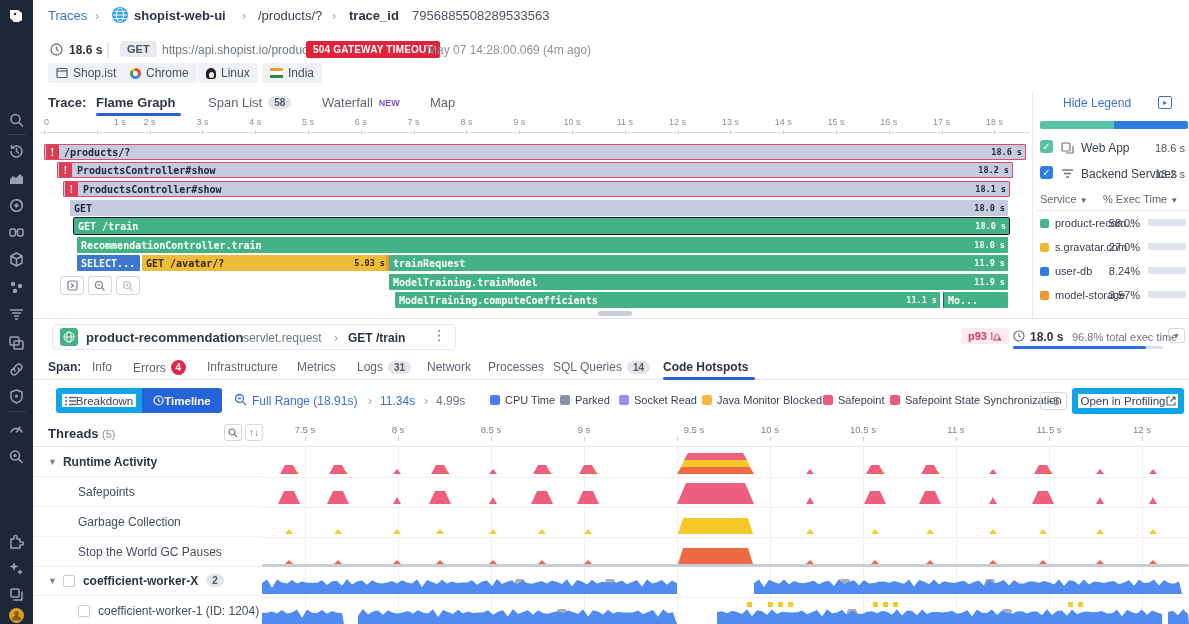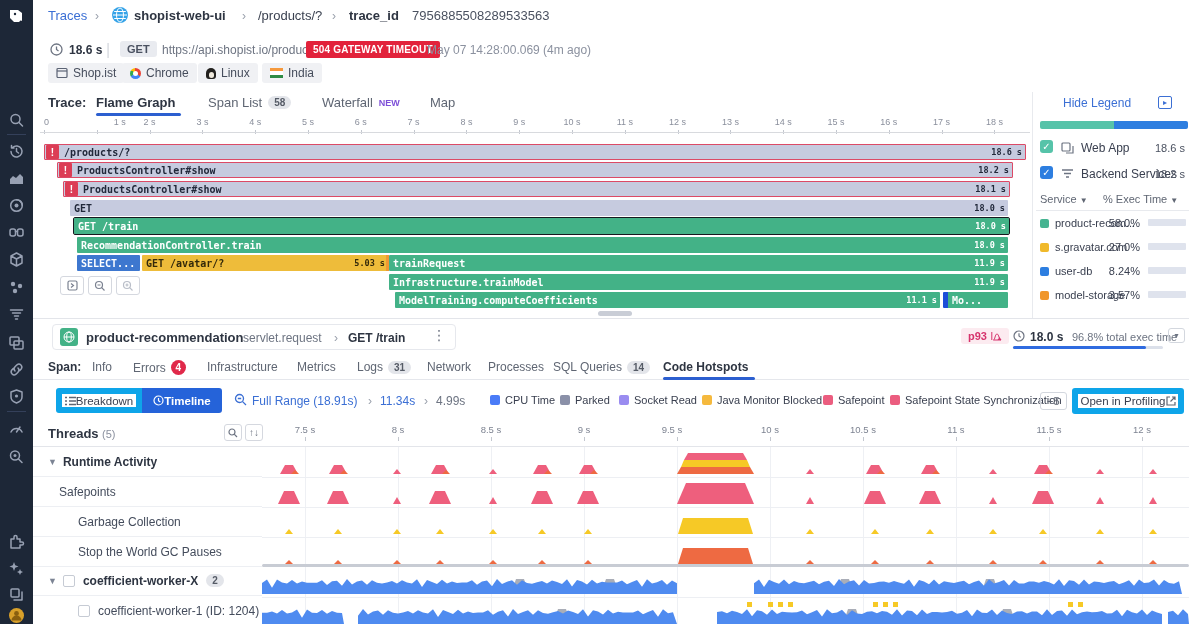--- a/index.html
+++ b/index.html
@@ -290,28 +290,28 @@
     <div class="fbar fyellow" style="left:142px;top:255px;width:246px">
         <span>GET /avatar/?</span>
         <span class="dur">5.03 s</span>
       </div>
     <div class="abs" style="left:386px;top:255px;width:3px;height:16px;background:#ef9733"></div>
     <div class="fbar fgreen" style="left:389px;top:255px;width:619px">
         <span>trainRequest</span>
         <span class="dur">11.9 s</span>
       </div>
     <div class="fbar fgreen" style="left:389px;top:274px;width:619px">
-        <span>Infrastructure.trainModel</span>
+        <span>ModelTraining.trainModel</span>
         <span class="dur">11.9 s</span>
       </div>
     <div class="fbar fgreen" style="left:395px;top:292px;width:545px">
         <span>ModelTraining.computeCoefficients</span>
         <span class="dur">11.1 s</span>
       </div>
-    <div class="fbar fgreen" style="left:943px;top:292px;width:65px;border-left:5px solid #1d4ed8">
+    <div class="fbar fgreen" style="left:943px;top:292px;width:65px;border-left:1px solid #1d4ed8">
         <span>Mo...</span>
       </div>
 
     <span class="abs zbtn" style="left:60px;top:276px">
         <svg width="11" height="11" viewBox="0 0 11 11">
           <rect x="1" y="1" width="9" height="9" rx="1.5" fill="none" stroke="#7a8190" stroke-width="1.2"></rect>
           <path d="M4 3.5 L6.5 5.5 L4 7.5" fill="none" stroke="#7a8190" stroke-width="1.2"></path>
         </svg>
       </span>
     <span class="abs zbtn" style="left:88px;top:276px">
@@ -500,41 +500,41 @@
     <span class="abs tbtn" style="left:245px;top:424px">↑↓</span>
     <div id="thread-ticks" class="abs" style="left:262px;top:418px;width:927px;height:28px">
         <span class="ttick" style="left: 43px;">7.5 s</span>
         <i class="ttickmark" style="left: 43px;"></i>
         <span class="ttick" style="left: 136px;">8 s</span>
         <i class="ttickmark" style="left: 136px;"></i>
         <span class="ttick" style="left: 229px;">8.5 s</span>
         <i class="ttickmark" style="left: 229px;"></i>
         <span class="ttick" style="left: 322px;">9 s</span>
         <i class="ttickmark" style="left: 322px;"></i>
-        <span class="ttick" style="left: 410px;">9.5 s</span>
+        <span class="ttick" style="left: 432px;">9.5 s</span>
         <i class="ttickmark" style="left: 415px;"></i>
         <span class="ttick" style="left: 508px;">10 s</span>
         <i class="ttickmark" style="left: 508px;"></i>
         <span class="ttick" style="left: 601px;">10.5 s</span>
         <i class="ttickmark" style="left: 601px;"></i>
         <span class="ttick" style="left: 694px;">11 s</span>
         <i class="ttickmark" style="left: 694px;"></i>
         <span class="ttick" style="left: 787px;">11.5 s</span>
         <i class="ttickmark" style="left: 787px;"></i>
         <span class="ttick" style="left: 880px;">12 s</span>
         <i class="ttickmark" style="left: 880px;"></i>
       </div>
   </div>
 
   <div>
     <div class="trowl" style="top:447px;padding-left:15px;font-weight:bold;color:#2e3542">
         <span class="chev">▼</span>
         <span>Runtime Activity</span>
       </div>
-    <div class="trowl" style="top:477px;padding-left:26px">
+    <div class="trowl" style="top:477px;padding-left:45px">
         <span>Safepoints</span>
       </div>
     <div class="trowl" style="top:507px;padding-left:45px">
         <span>Garbage Collection</span>
       </div>
     <div class="trowl" style="top:537px;padding-left:45px">
         <span>Stop the World GC Pauses</span>
       </div>
     <div class="trowl" style="top:566px;padding-left:15px;font-weight:bold;color:#2e3542">
         <span class="chev">▼</span>

